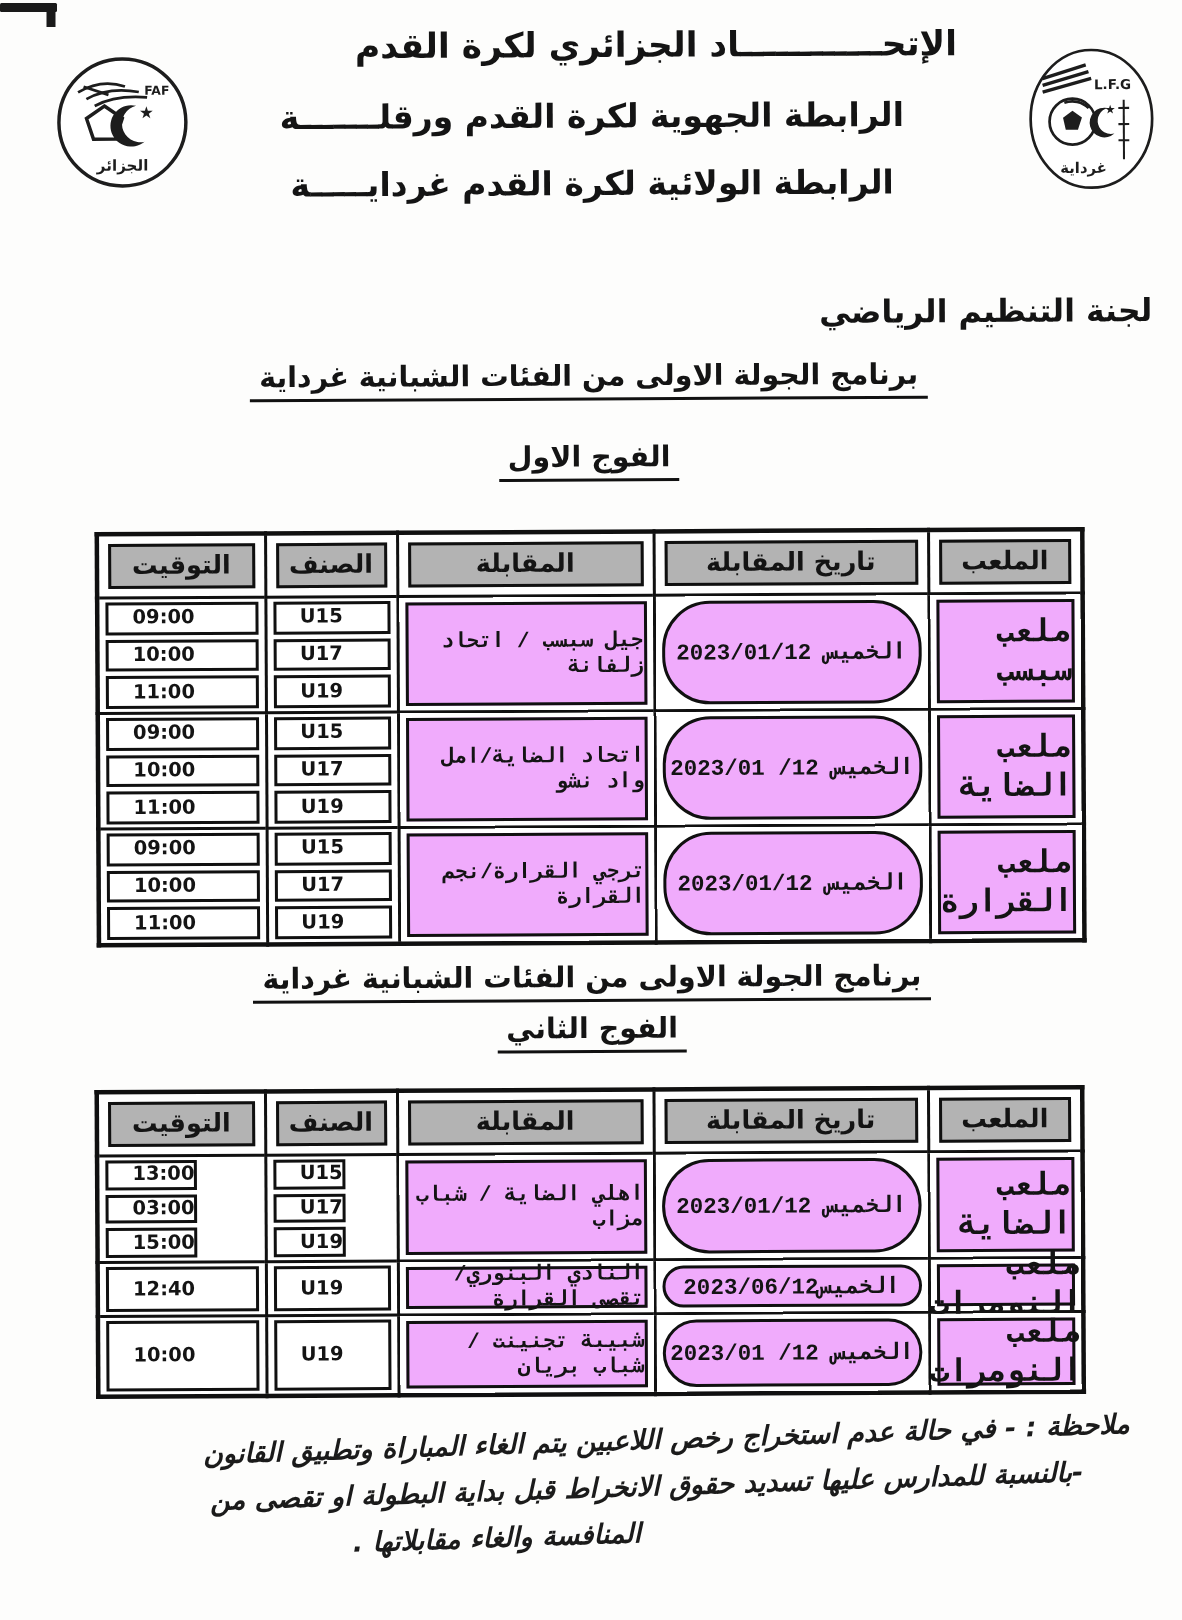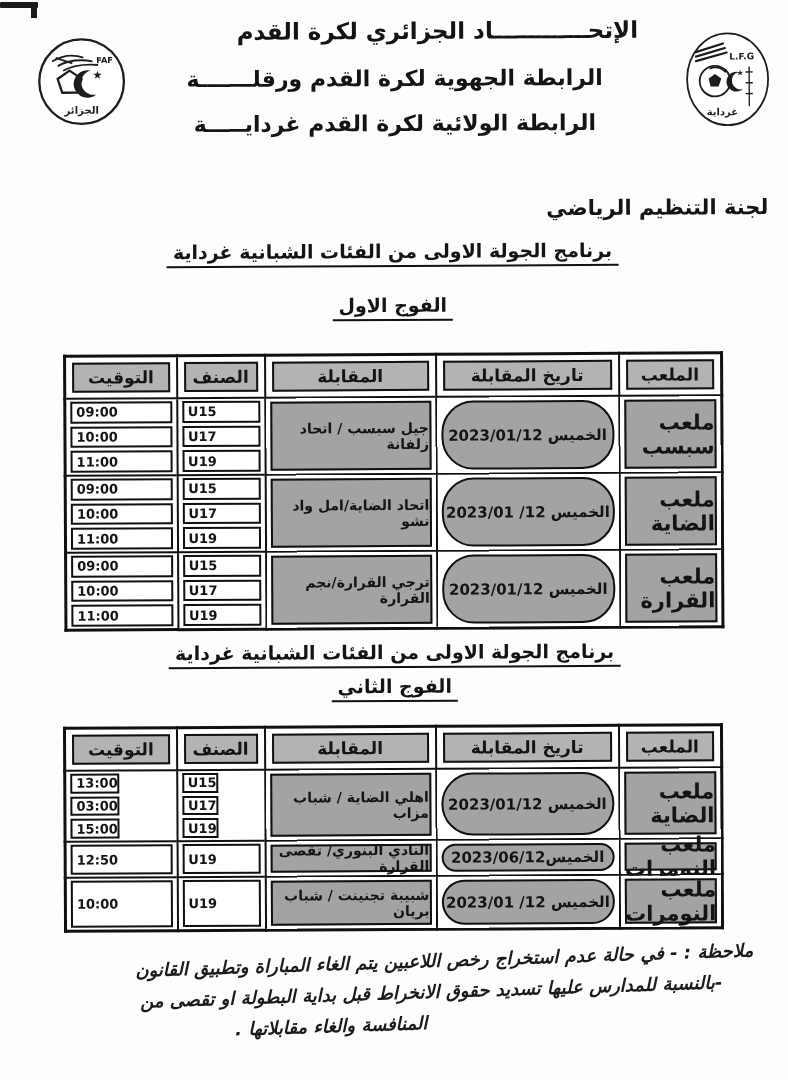--- a/index.html
+++ b/index.html
@@ -34,28 +34,28 @@
               width:657px;background:#fff;border:3px solid #101010;}
   #table1{left:64px;top:353px;}
   #table2{left:62px;top:725px;}
   .sched td,.sched th{border:2px solid #101010;padding:0;vertical-align:middle;background:#fff;}
   .sched th{height:38px;}
   .hbox{margin:5px 6px;height:26px;line-height:26px;background:#b3b3b3;border:2px solid #101010;
         font-size:17px;font-weight:bold;direction:rtl;}
   tr.g1{height:75px;}  tr.g2a{height:69px;}  tr.g2b{height:34px;}  tr.g2c{height:53px;}
   td.rel{position:relative;}
   .ibox{position:absolute;inset:3px 4px;border:2px solid #101010;display:flex;align-items:center;
-        justify-content:center;font-weight:bold;background:#a3a3a3;}
+        justify-content:center;font-weight:bold;background:#f0abfc;font-family:Liberation Mono, monospace;}
   .ibox.stadium{font-size:21px;direction:rtl;}
   .ibox.date{font-size:15px;direction:ltr;border-radius:32px;}
   .ibox.match{font-size:14px;direction:rtl;}
   .stack{display:flex;flex-direction:column;gap:3px;padding:2px 4px;box-sizing:border-box;}
   tr.g1 .stack{height:75px;} tr.g2a .stack{height:69px;align-items:flex-end;} tr.g2b .stack{height:34px;} tr.g2c .stack{height:51px;}
   .slot{flex:1;min-height:0;border:2px solid #101010;display:flex;align-items:center;
-        direction:ltr;padding-left:4px;font-size:13px;font-weight:bold;background:#fff;}
+        direction:ltr;padding-left:16px;font-size:13px;font-weight:bold;background:#fff;}
 
   
   .note{position:absolute;top:946px;left:48px;width:706px;transform:rotate(-1.6deg);
         direction:rtl;font-weight:bold;font-style:italic;font-size:18px;line-height:31px;color:#1b1b1b;}
   .note .l1{text-align:right;padding-right:2px;}
   .note .l2{text-align:right;padding-right:34px;}
   .note .l3{text-align:right;padding-right:330px;}
 
   svg text{font-family:"DejaVu Sans",sans-serif;}
 </style>
@@ -282,21 +282,21 @@
         <td class="rel">
               <div class="ibox match">النادي البنوري/ تقصى القرارة</div>
             </td>
         <td>
               <div class="stack">
           <div class="slot">U19</div>
         </div>
             </td>
         <td>
               <div class="stack">
-          <div class="slot">12:50</div>
+          <div class="slot">12:40</div>
         </div>
             </td>
       </tr>
       <tr class="g2c">
         <td class="rel">
               <div class="ibox stadium">ملعب النومرات</div>
             </td>
         <td class="rel">
               <div class="ibox date">2023/01 /12 الخميس</div>
             </td>

